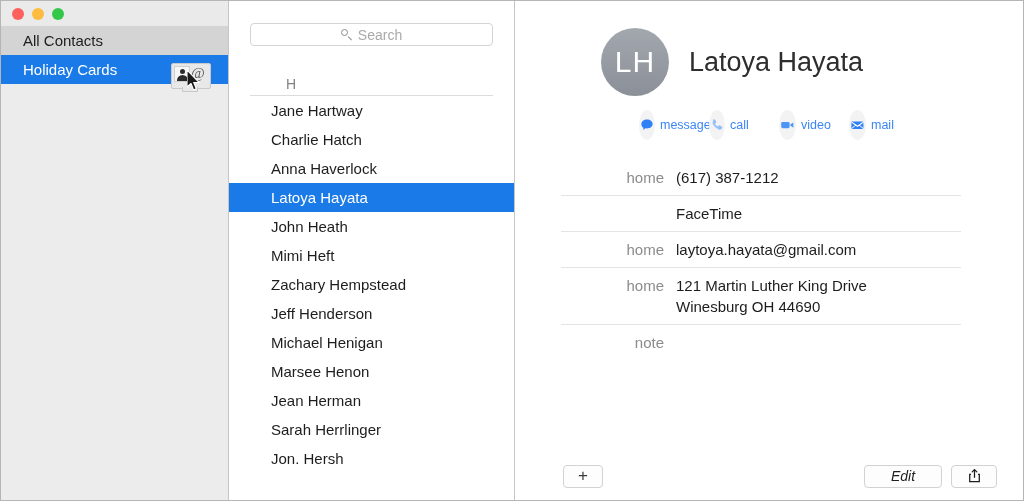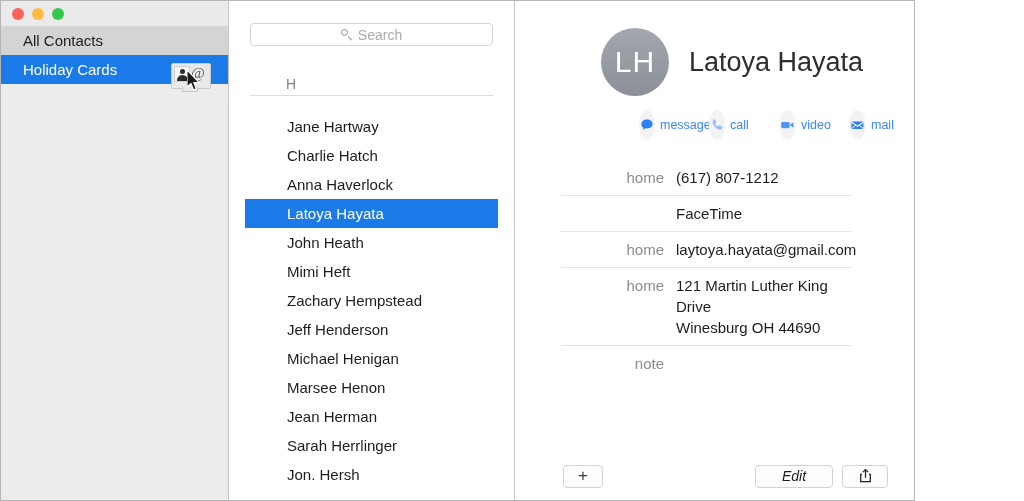--- a/index.html
+++ b/index.html
@@ -6,21 +6,21 @@
     margin: 0;
     padding: 0;
     background: #ffffff;
   }
   body {
     font-family: "Liberation Sans", sans-serif;
     -webkit-font-smoothing: antialiased;
   }
   #app-window {
     position: relative;
-    width: 915px;
+    width: 1024px;
     height: 501px;
     overflow: hidden;
     background: #14532d;
     box-sizing: border-box;
     border: 1px solid #b5b5b5;
     display: flex;
   }
 
   
   #sidebar {
@@ -198,21 +198,21 @@
     margin-top: 15px;
     padding: 0 0 3px 36px;
     font-size: 14px;
     color: #828282;
     border-bottom: 1px solid #dcdcdc;
     margin-left: 21px;
     margin-right: 21px;
   }
   #contact-list {
     list-style: none;
-    margin: 16px;
+    margin: 0;
     padding: 0;
   }
   .contact-row {
     height: 29px;
     line-height: 29px;
     padding-left: 42px;
     font-size: 15px;
     color: #1d1d1d;
     white-space: nowrap;
     box-sizing: border-box;
@@ -456,21 +456,21 @@
           </svg>
         </span>
         <span class="action-label">mail</span>
       </div>
     </div>
 
     <div id="fields">
 
       <div class="field-row">
         <div class="field-label">home</div>
-        <div class="field-value">(617) 807-1212</div>
+        <div class="field-value">(617) 387-1212</div>
       </div>
 
       <div class="field-row">
         <div class="field-label"></div>
         <div class="field-value">FaceTime</div>
       </div>
 
       <div class="field-row">
         <div class="field-label">home</div>
         <div class="field-value">laytoya.hayata@gmail.com</div>

